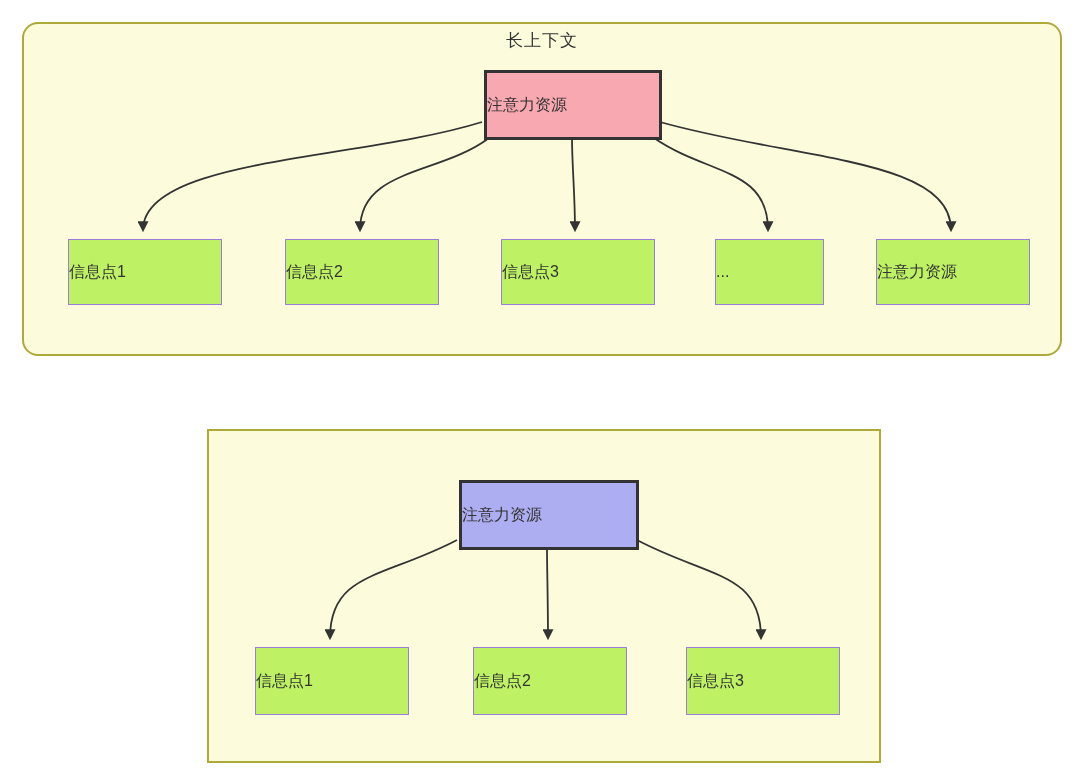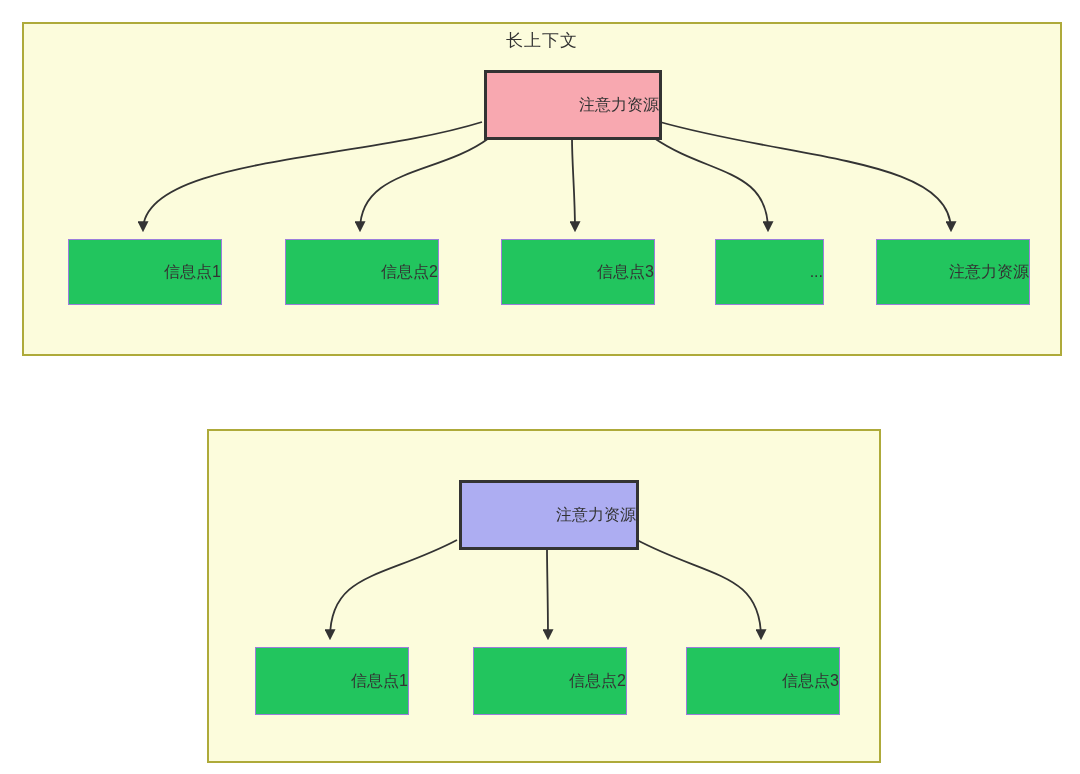--- a/index.html
+++ b/index.html
@@ -16,51 +16,51 @@
     overflow: hidden;
   }
   .section {
     position: absolute;
     background: #FCFCDC;
     border: 2px solid #AEAA3A;
     box-sizing: border-box;
   }
   .section-long {
     left: 22px; top: 22px;
-    width: 1040px; height: 334px;
+    width: 1040px; height: 334px; border-radius: 16px;
   }
   .section-short {
     left: 207px; top: 429px;
     width: 674px; height: 334px;
   }
   .section-title {
     position: absolute;
     top: 5px; left: 0;
     width: 100%;
     text-align: center;
     font-size: 17px;
     color: #333333;
     letter-spacing: 1px;
   }
   .node {
     position: absolute;
     box-sizing: border-box;
     display: flex;
     align-items: center;
-    justify-content: flex-end;
+    justify-content: flex-start;
     font-size: 16px;
     color: #333333;
   }
   .attention {
     border: 3px solid #333333;
   }
   .attention-long { background: #F8A8B0; left: 460px; top: 46px; width: 178px; height: 70px; }
   .attention-short { background: #ADADF2; left: 250px; top: 49px; width: 180px; height: 70px; }
   .info {
-    background: #22c55e;
+    background: #bef264;
     border: 1.5px solid #9B7EDC;
   }
   .row-long { top: 215px; height: 66px; }
   .row-short { top: 216px; height: 68px; }
   .arrows {
     position: absolute;
     left: 0; top: 0;
     width: 1080px; height: 774px;
     pointer-events: none;
   }

